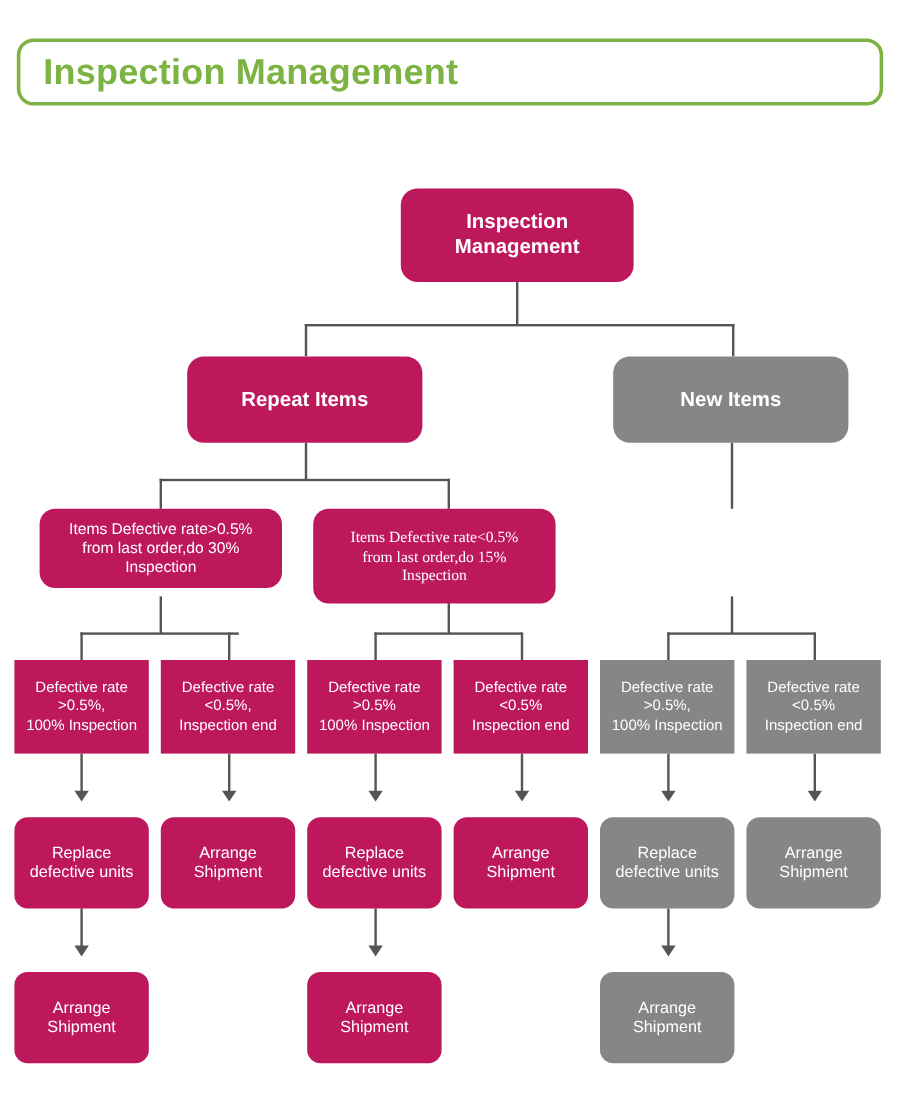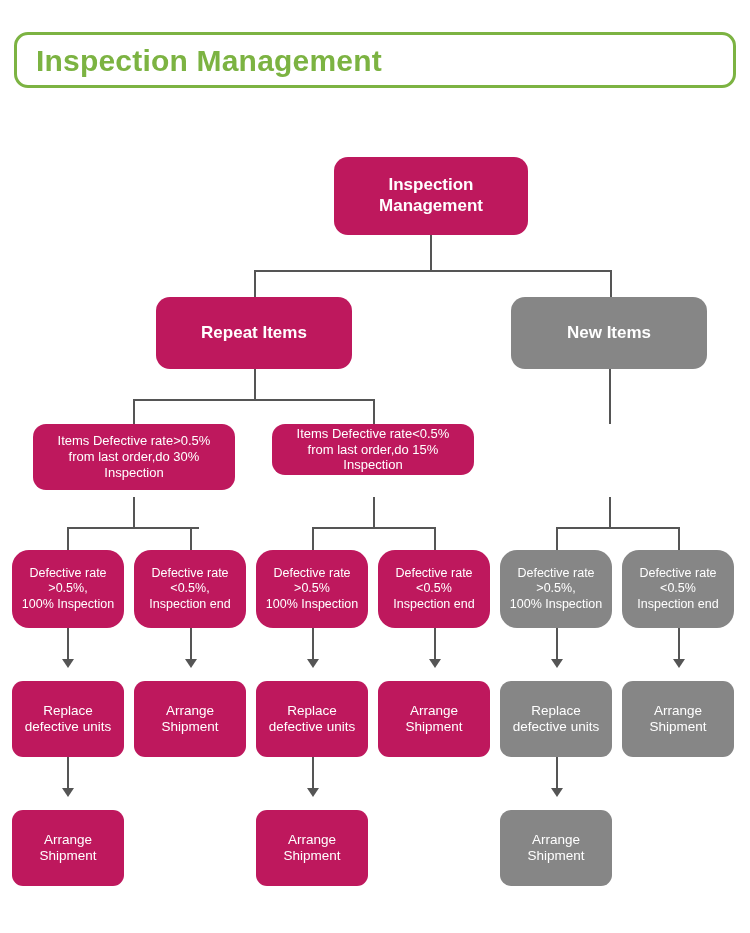--- a/index.html
+++ b/index.html
@@ -46,21 +46,21 @@
     line-height:1.22;
     padding:2px 4px;
     white-space:pre-line;
   }
   .green{ background:#be185d; }
   .gray { background:#868686; }
 
   .n-root{ font-size:17px; font-weight:bold; border-radius:14px; }
   .n-l2  { font-size:17px; font-weight:bold; border-radius:14px; }
   .n-l3  { font-size:13px; font-weight:normal; border-radius:13px; }
-  .n-l4  { font-size:12.5px; font-weight:normal; border-radius:17px; }
+  .n-l4  { font-size:12.5px; font-weight:normal; border-radius:0; }
   .n-l5  { font-size:13.5px; font-weight:normal; border-radius:11px; }
   .n-l6  { font-size:13.5px; font-weight:normal; border-radius:11px; }
 </style>
 </head>
 <body>
 
 <div id="stage">
 
   <div class="header-frame"></div>
   <div class="header-title">Inspection Management</div>
@@ -114,21 +114,21 @@
 
   <div class="node green n-root" style="left:334px; top:157px; width:194px; height:78px;">Inspection
 Management</div>
 
   <div class="node green n-l2" style="left:156px; top:297px; width:196px; height:72px;">Repeat Items</div>
   <div class="node gray n-l2" style="left:511px; top:297px; width:196px; height:72px;">New Items</div>
 
   <div class="node green n-l3" style="left:33px; top:424px; width:202px; height:66px;">Items Defective rate&gt;0.5%
 from last order,do 30%
 Inspection</div>
-  <div class="node green n-l3" style="left:272px; top:424px; width:202px; height:51px;">Items Defective rate&lt;0.5%
+  <div class="node green n-l3" style="left:261px; top:424px; width:202px; height:79px;font-family:Liberation Serif, serif;">Items Defective rate&lt;0.5%
 from last order,do 15%
 Inspection</div>
 
   <div class="node green n-l4" style="left:12px;  top:550px; width:112px; height:78px;">Defective rate
 &gt;0.5%,
 100% Inspection</div>
   <div class="node green n-l4" style="left:134px; top:550px; width:112px; height:78px;">Defective rate
 &lt;0.5%,
 Inspection end</div>
   <div class="node green n-l4" style="left:256px; top:550px; width:112px; height:78px;">Defective rate

